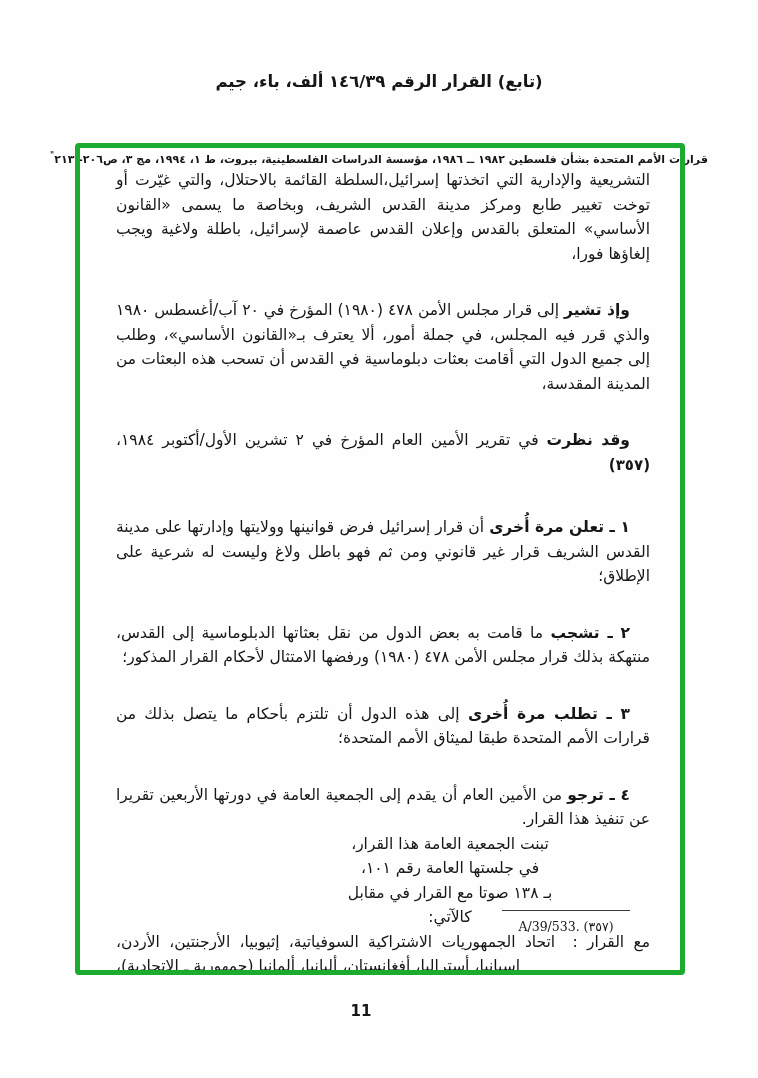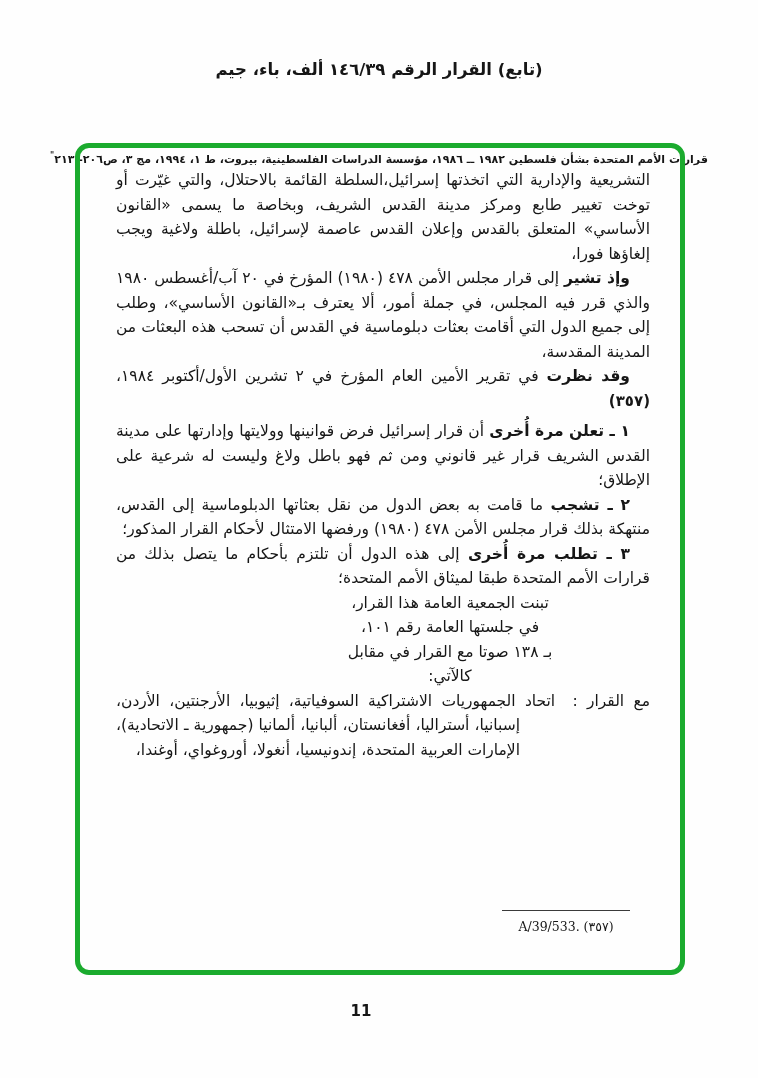--- a/index.html
+++ b/index.html
@@ -6,21 +6,21 @@
   .page{
     position:relative;
     width:758px;height:1078px;
     background:#fefefe;
     font-family:"DejaVu Sans",sans-serif;
     color:#161616;
     overflow:hidden;
   }
   
   .hdr-title{
-    position:absolute;top:60px;left:0;right:0;
+    position:absolute;top:72px;left:0;right:0;
     text-align:center;
     direction:rtl;
     font-size:16.5px;font-weight:bold;
     letter-spacing:0;
     white-space:nowrap;
   }
   .hdr-sub{
     position:absolute;top:104px;left:0;right:0;
     text-align:center;
     direction:rtl;
@@ -28,32 +28,32 @@
     white-space:nowrap;
     margin-top:47px;
   }
   .hdr-sub sup{font-size:8px;vertical-align:5px;}
   
   .doc-box{
     position:absolute;left:75px;top:143px;
     width:610px;height:832px;
     box-sizing:border-box;
     border:5px solid #1bab2e;
-    border-radius:14px;
+    border-radius:4px;
     padding:20px 30px 0 36px;
     direction:rtl;
     overflow:hidden;
   }
   .body-text{
     font-size:15.5px;
     line-height:24.5px;
     text-align:justify;
   }
   .para{margin:0;}
-  .ind{text-indent:20px;}
+  .ind{text-indent:20px;margin-top:32px;}
   .para b{font-weight:bold;}
   .fn-ref{font-size:15px;vertical-align:6px;font-weight:bold;}
   
   .vote-block{
     width:340px;
     margin:0 30px 0 auto;
     text-align:center;
   }
   .vote-line{white-space:nowrap;}
   
@@ -99,20 +99,21 @@
       <p class="para ind"><b>وإذ تشير</b><span> إلى قرار مجلس الأمن ٤٧٨ (١٩٨٠) المؤرخ في ٢٠ آب/أغسطس ١٩٨٠ والذي قرر فيه المجلس، في جملة أمور، ألا يعترف بـ«القانون الأساسي»، وطلب إلى جميع الدول التي أقامت بعثات دبلوماسية في القدس أن تسحب هذه البعثات من المدينة المقدسة،</span></p>
 
       <p class="para ind"><b>وقد نظرت</b><span> في تقرير الأمين العام المؤرخ في ٢ تشرين الأول/أكتوبر ١٩٨٤،</span><sup class="fn-ref">(٣٥٧)</sup></p>
 
       <p class="para ind"><b>١ ـ تعلن مرة أُخرى</b><span> أن قرار إسرائيل فرض قوانينها وولايتها وإدارتها على مدينة القدس الشريف قرار غير قانوني ومن ثم فهو باطل ولاغ وليست له شرعية على الإطلاق؛</span></p>
 
       <p class="para ind"><b>٢ ـ تشجب</b><span> ما قامت به بعض الدول من نقل بعثاتها الدبلوماسية إلى القدس، منتهكة بذلك قرار مجلس الأمن ٤٧٨ (١٩٨٠) ورفضها الامتثال لأحكام القرار المذكور؛</span></p>
 
       <p class="para ind"><b>٣ ـ تطلب مرة أُخرى</b><span> إلى هذه الدول أن تلتزم بأحكام ما يتصل بذلك من قرارات الأمم المتحدة طبقا لميثاق الأمم المتحدة؛</span></p>
 
+      <p class="para ind"><b>٤ ـ ترجو</b><span> من الأمين العام أن يقدم إلى الجمعية العامة في دورتها الأربعين تقريرا عن تنفيذ هذا القرار.</span></p>
 
       <div class="vote-block">
         <div class="vote-line">تبنت الجمعية العامة هذا القرار،</div>
         <div class="vote-line">في جلستها العامة رقم ١٠١،</div>
         <div class="vote-line">بـ ١٣٨ صوتا مع القرار في مقابل</div>
         <div class="vote-line">كالآتي:</div>
       </div>
 
       <p class="para hanging"><span class="vote-label">مع القرار : </span><span>اتحاد الجمهوريات الاشتراكية السوفياتية، إثيوبيا، الأرجنتين، الأردن، إسبانيا، أستراليا، أفغانستان، ألبانيا، ألمانيا (جمهورية ـ الاتحادية)، الإمارات العربية المتحدة، إندونيسيا، أنغولا، أوروغواي، أوغندا،</span></p>
 

